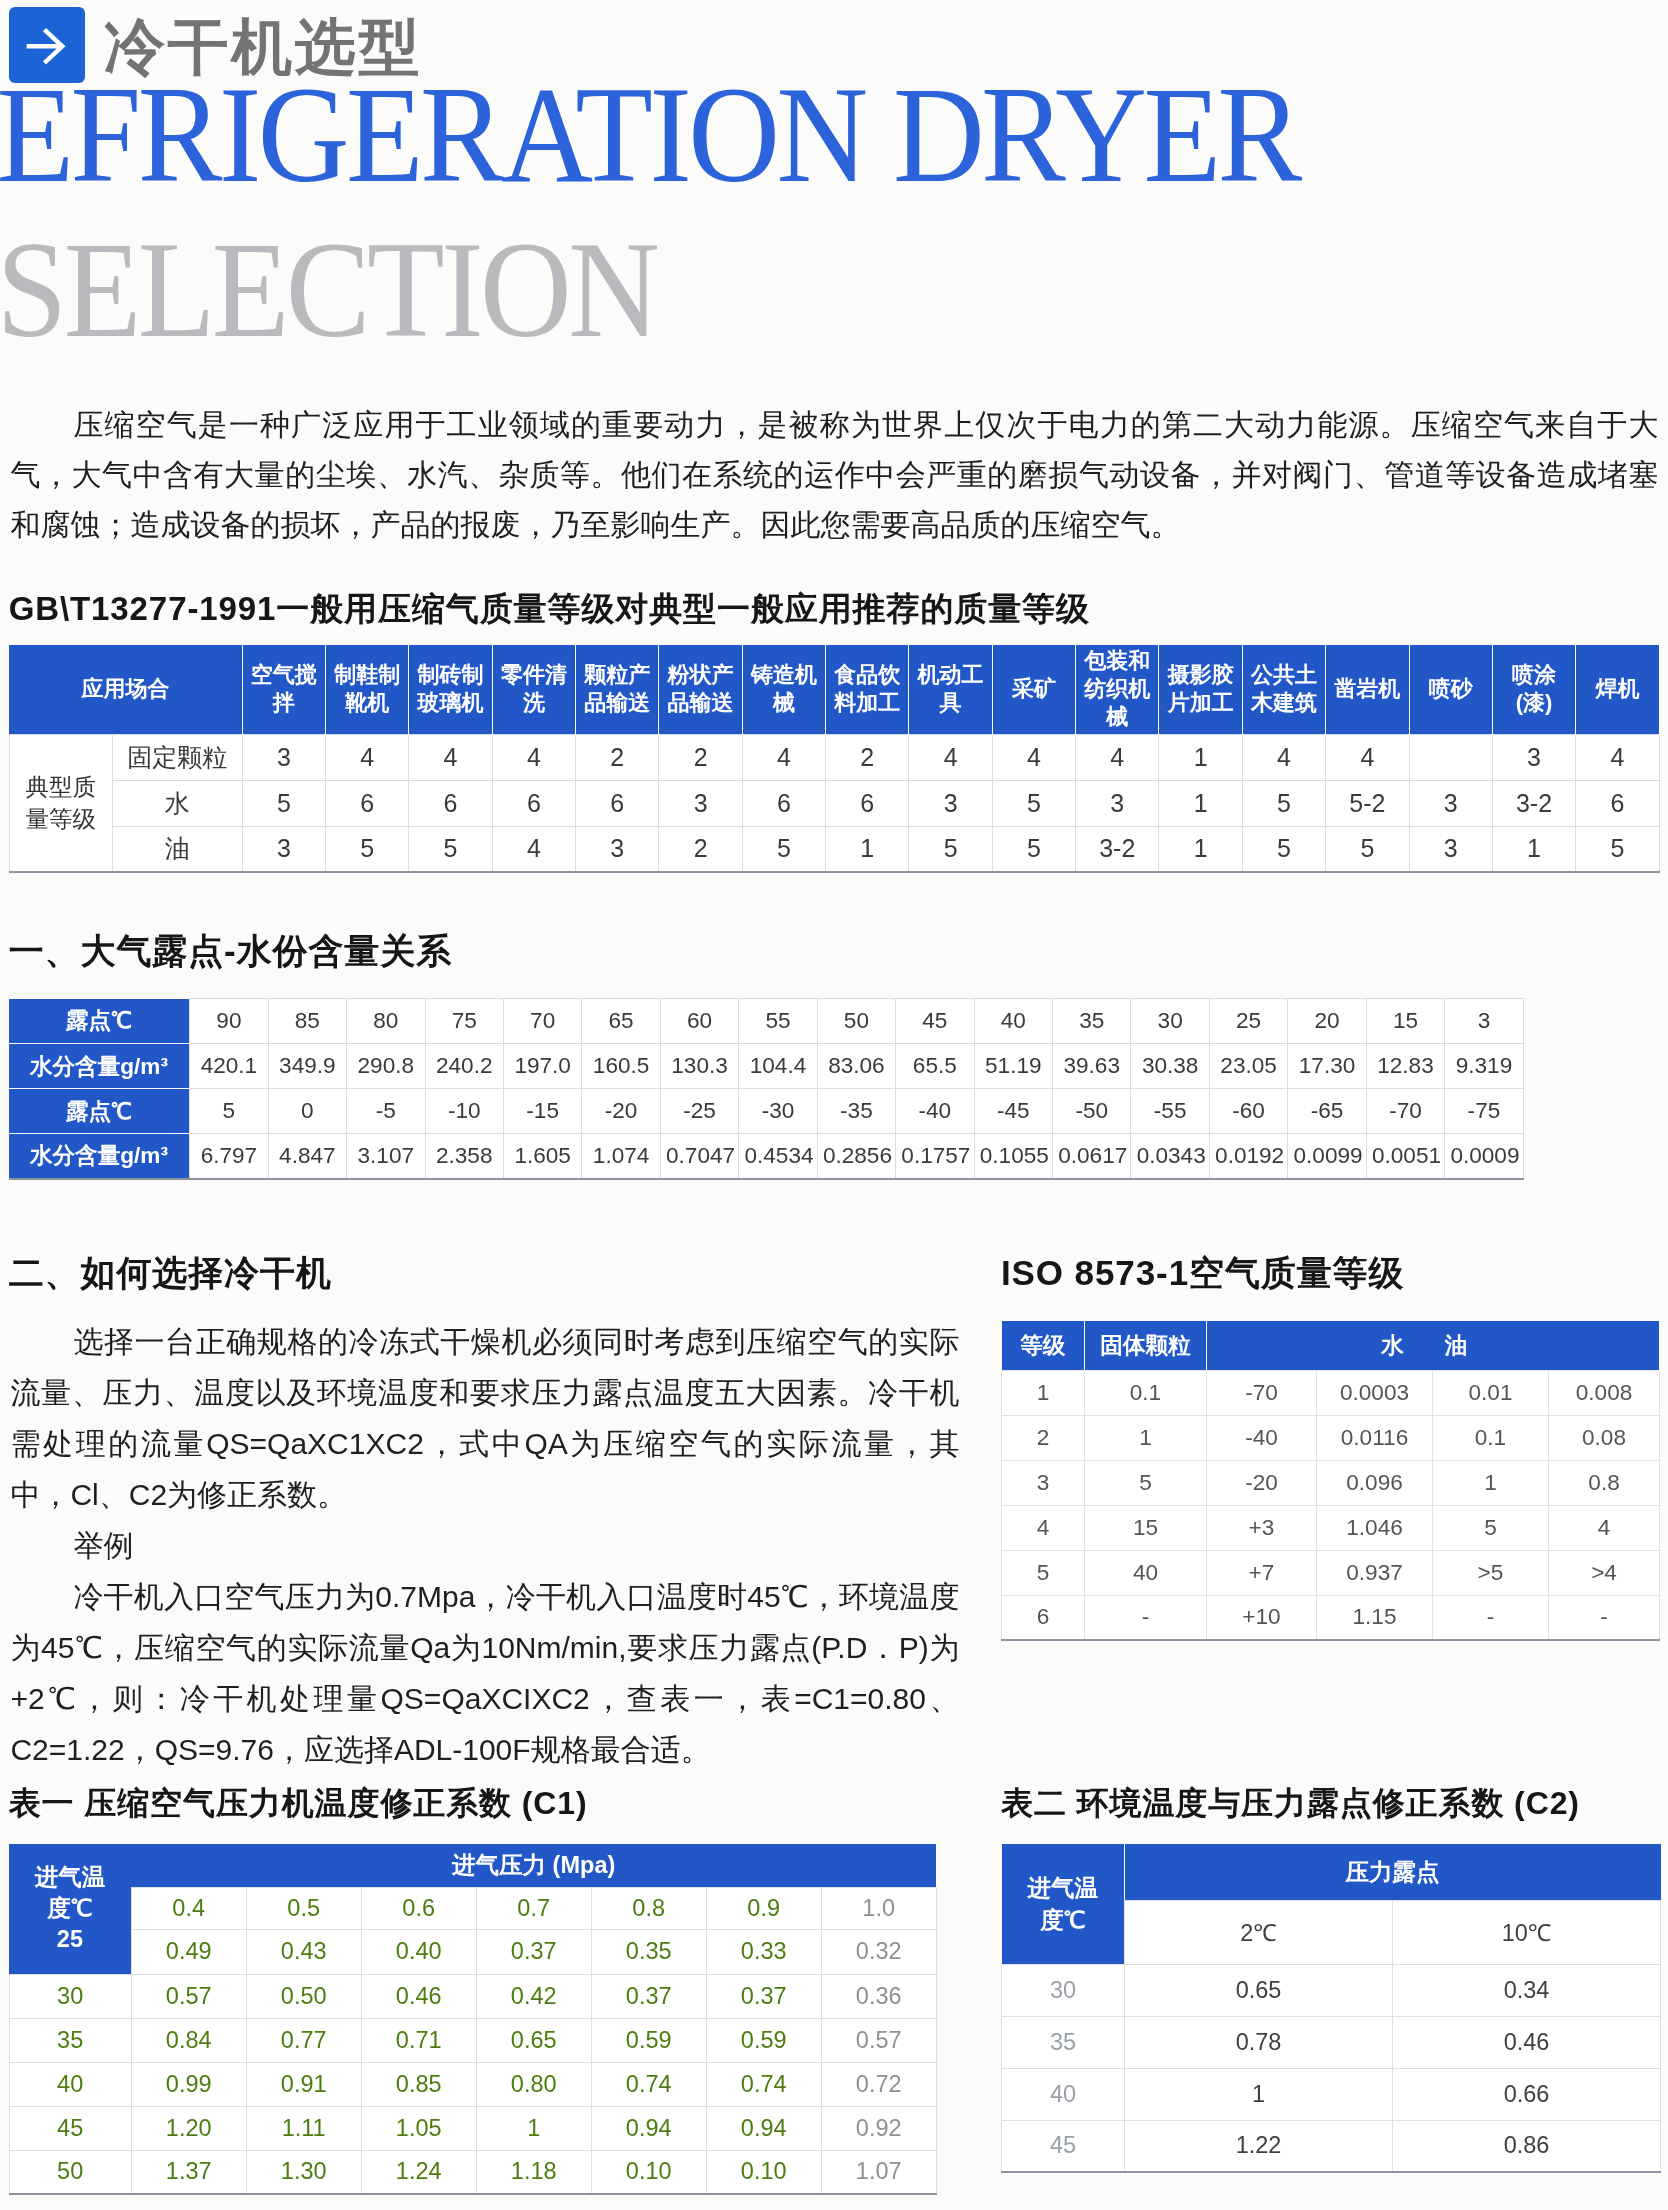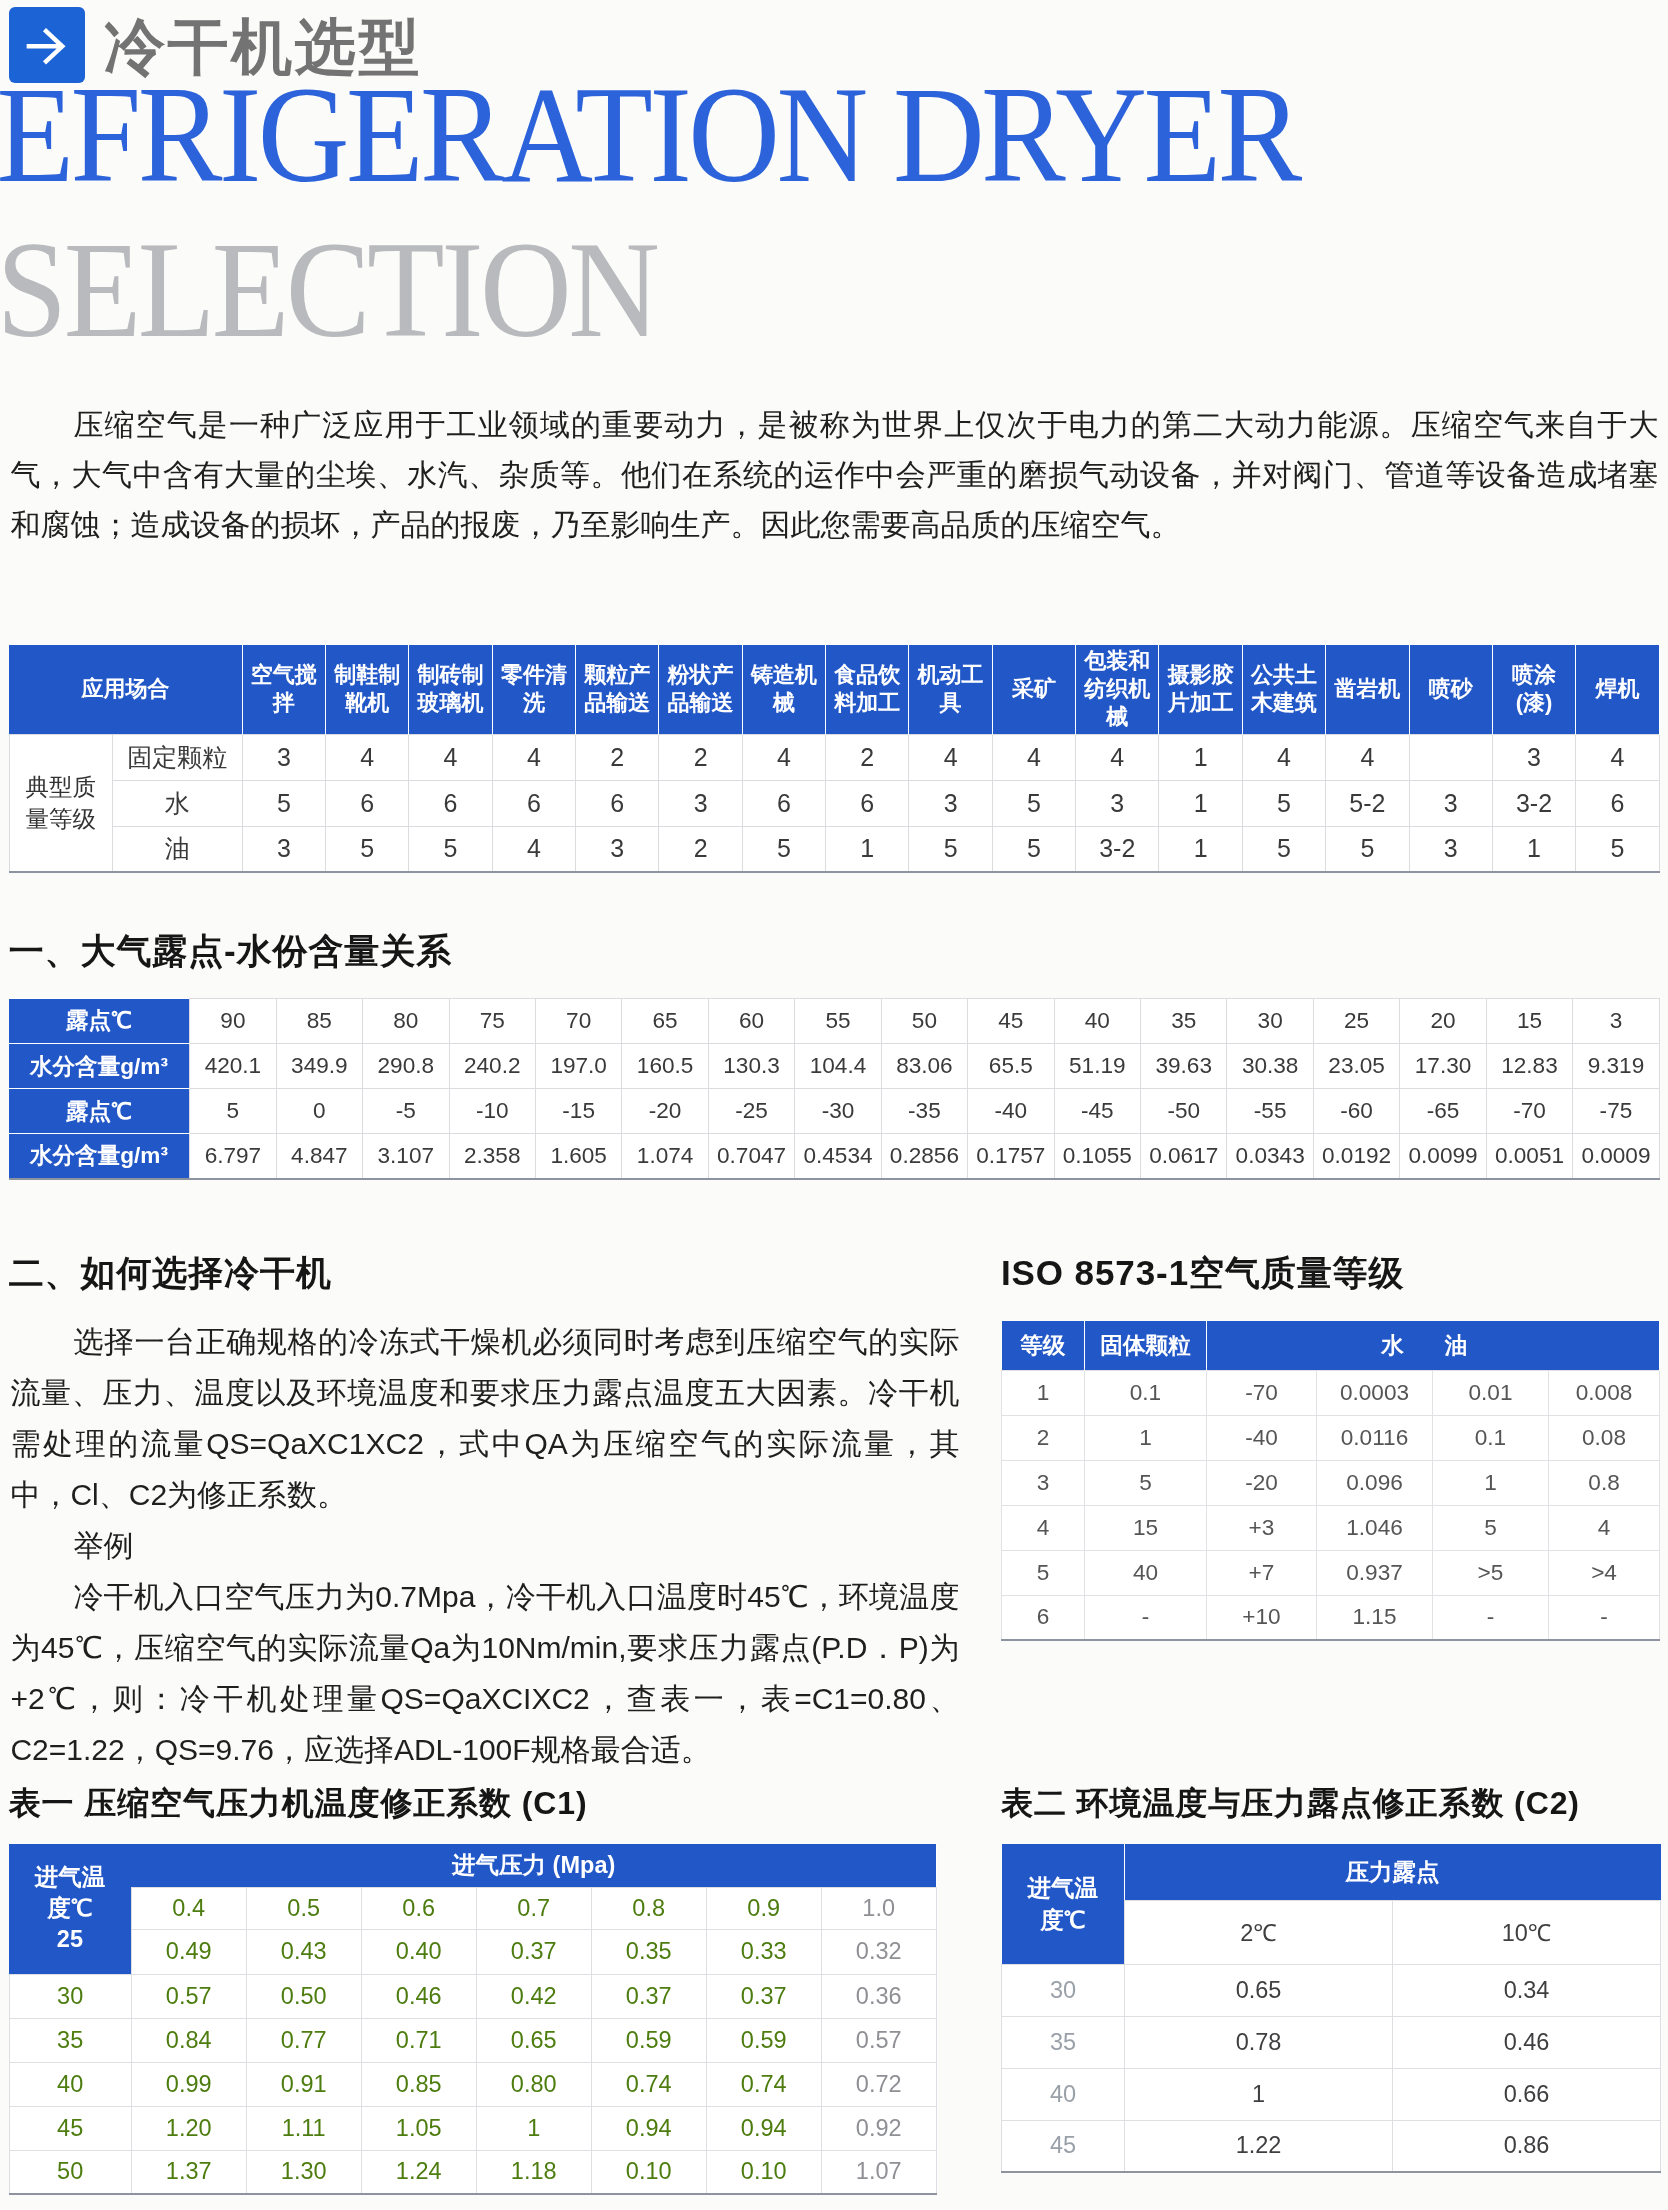--- a/index.html
+++ b/index.html
@@ -30,21 +30,21 @@
   th,td{text-align:center;vertical-align:middle;overflow:hidden;padding:0 5.2px;}
   .blue{background:#2257c8;color:#fff;font-weight:600;}
   
   .gb{left:8.7px;top:645px;width:1651px;border-bottom:2.6px solid #8d94a0;}
   .gb thead tr{height:89px;}
   .gb tbody tr{height:46px;}
   .gb th{font-size:22px;line-height:28px;border-right:0.9px solid rgba(255,255,255,.35);}
   .gb td{font-size:25px;color:#3a3a3a;border:0.9px solid #dcdce0;}
   .gb td.group{font-size:23.5px;color:#333;}
   
-  .dew{left:8.7px;top:998px;width:1651px;border-bottom:2.6px solid #8d94a0;}
+  .dew{left:8.7px;top:998px;width:1515px;border-bottom:2.6px solid #8d94a0;}
   .dew tr{height:45px;}
   .dew th{font-size:22.6px;border-bottom:0.9px solid rgba(255,255,255,.4);}
   .dew td{font-size:22.6px;color:#3a3a3a;border:0.9px solid #dcdce0;}
   
   .iso{left:1001px;top:1321px;width:659px;border-bottom:2.6px solid #8d94a0;}
   .iso tr.r1{height:49px;}
   .iso tr.r2{height:50px;}
   .iso tbody tr{height:45px;}
   .iso th{font-size:22.6px;border-right:0.9px solid rgba(255,255,255,.35);}
   .iso .wo{letter-spacing:17.4px;}
@@ -78,20 +78,21 @@
     <svg width="56" height="56" viewBox="0 0 88 88">
       <path d="M12 46h54M40 20l28 26-28 26" stroke="#ffffff" stroke-width="7" fill="none"></path>
     </svg>
   </div>
   <div class="hd-title">冷干机选型</div>
   <div class="en1">EFRIGERATION DRYER</div>
   <div class="en2">SELECTION</div>
 
   <p class="intro">压缩空气是一种广泛应用于工业领域的重要动力，是被称为世界上仅次于电力的第二大动力能源。压缩空气来自于大气，大气中含有大量的尘埃、水汽、杂质等。他们在系统的运作中会严重的磨损气动设备，并对阀门、管道等设备造成堵塞和腐蚀；造成设备的损坏，产品的报废，乃至影响生产。因此您需要高品质的压缩空气。</p>
 
+  <h2 class="h-sec gb-title">GB\T13277-1991一般用压缩气质量等级对典型一般应用推荐的质量等级</h2>
 
   <table class="gb">
     <colgroup>
         <col style="width:103px">
         <col style="width:130px">
       </colgroup>
     <thead>
       <tr>
         <th class="blue" colspan="2">应用场合</th>
       <th class="blue">空气搅拌</th>

